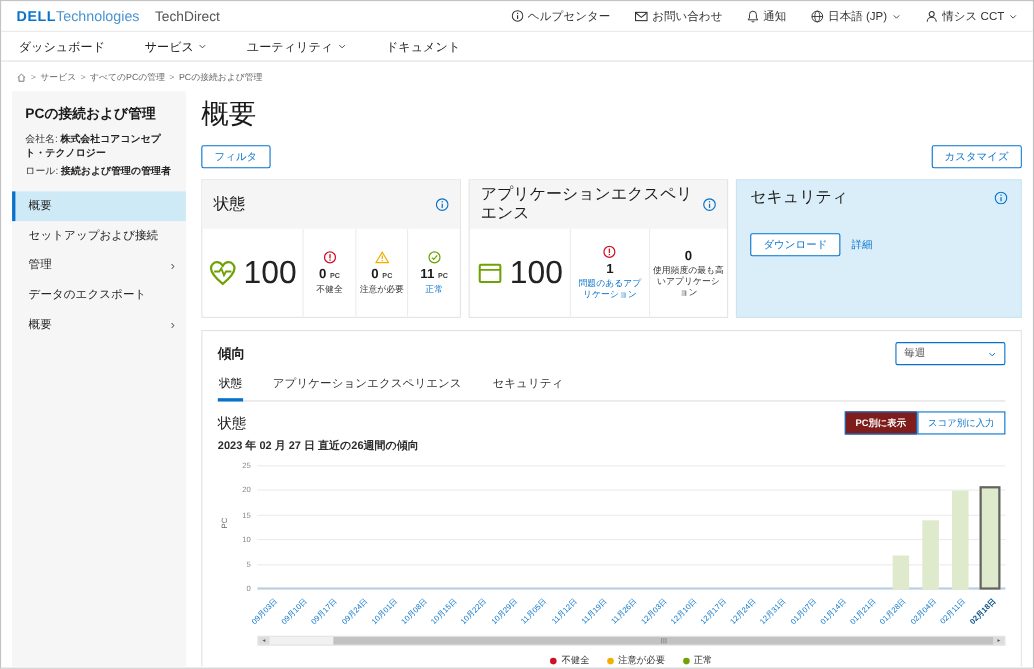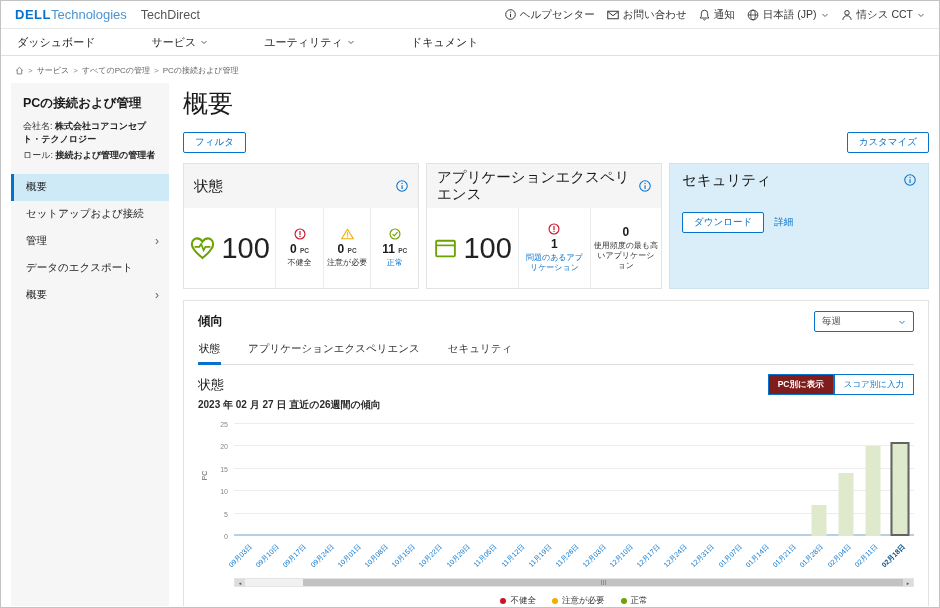--- a/index.html
+++ b/index.html
@@ -6,27 +6,27 @@
   html,body { background:#e9e9e9; }
   body { font-family:"Liberation Sans","DejaVu Sans",sans-serif; color:#333; }
   .page { width:940px; height:608px; background:#fff; border:1px solid #c3c3c3; position:relative; overflow:hidden; }
 
   
   .top { height:28px; display:flex; align-items:center; padding:0 14px; border-bottom:1px solid #e8e8e8; }
   .brand { display:flex; align-items:center; gap:14px; }
   .dell-logo { font-size:13px; font-weight:bold; color:#0672cb; letter-spacing:.5px; }
   .dell-logo .tech { font-weight:400; color:#4b93d1; letter-spacing:0; }
   .product { font-size:12.5px; color:#555; }
-  .top-right { margin-left:auto; display:flex; align-items:center; gap:12px; }
+  .top-right { margin-left:auto; display:flex; align-items:center; gap:22px; }
   .top-item { display:flex; align-items:center; gap:4px; font-size:10.5px; color:#333; cursor:pointer; white-space:nowrap; }
   .top-item svg { display:block; }
   .chev { width:8px; height:8px; }
 
   
-  .nav { height:27px; display:flex; align-items:center; gap:56px; padding:0 16px; border-bottom:1px solid #e0e0e0; }
+  .nav { height:27px; display:flex; align-items:center; gap:36px; padding:0 16px; border-bottom:1px solid #e0e0e0; }
   .nav-item { font-size:11px; color:#222; display:flex; align-items:center; gap:4px; cursor:pointer; }
 
   
   .crumbs { display:flex; align-items:center; gap:4px; padding:9px 14px 7px; font-size:8px; color:#636363; }
   .crumbs .sep { color:#888; }
   .crumb { cursor:pointer; }
 
   
   .content { display:flex; padding:0 10px; height:523px; }
   .sidebar { width:158px; background:#f6f6f6; padding:12px 0 0; flex-shrink:0; }

